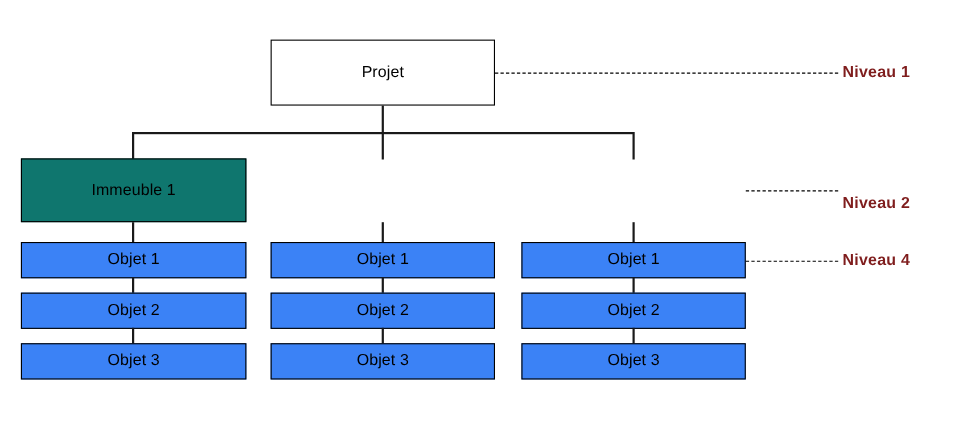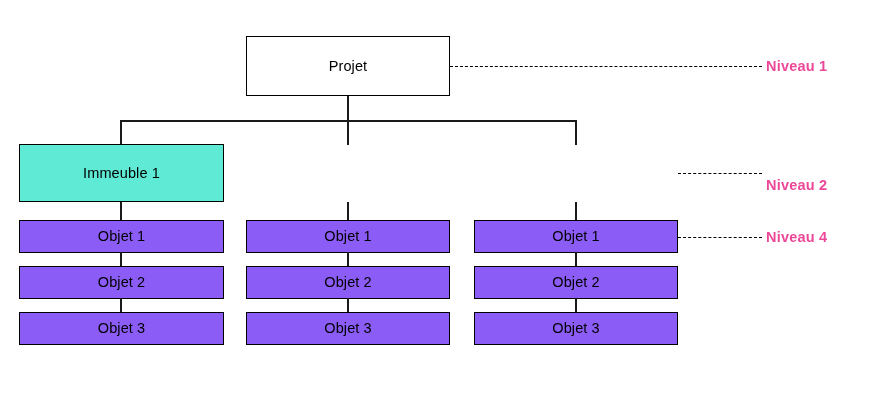--- a/index.html
+++ b/index.html
@@ -28,45 +28,45 @@
     font-size: 14.5px;
     color: #000000;
     line-height: 1;
     letter-spacing: 0.1px;
     white-space: nowrap;
   }
   .node.level-root {
     background: #ffffff;
   }
   .node.level-building {
-    background: #5eead4;
+    background: #0f766e;
   }
   .node.level-object {
-    background: #8b5cf6;
+    background: #3b82f6;
   }
   .connector-v {
     position: absolute;
     width: 1.6px;
     background: #1a1a1a;
   }
   .connector-h {
     position: absolute;
     height: 1.6px;
     background: #1a1a1a;
   }
   .annotation-line {
     position: absolute;
     height: 0;
     border-top: 1.7px dashed #000000;
   }
   .annotation-label {
     position: absolute;
     font-size: 14.5px;
     font-weight: bold;
-    color: #ec4899;
+    color: #7f1d1d;
     white-space: nowrap;
     line-height: 1;
     letter-spacing: 0.2px;
   }
 </style>
 </head>
 <body>
 
 <div id="diagram">
 

